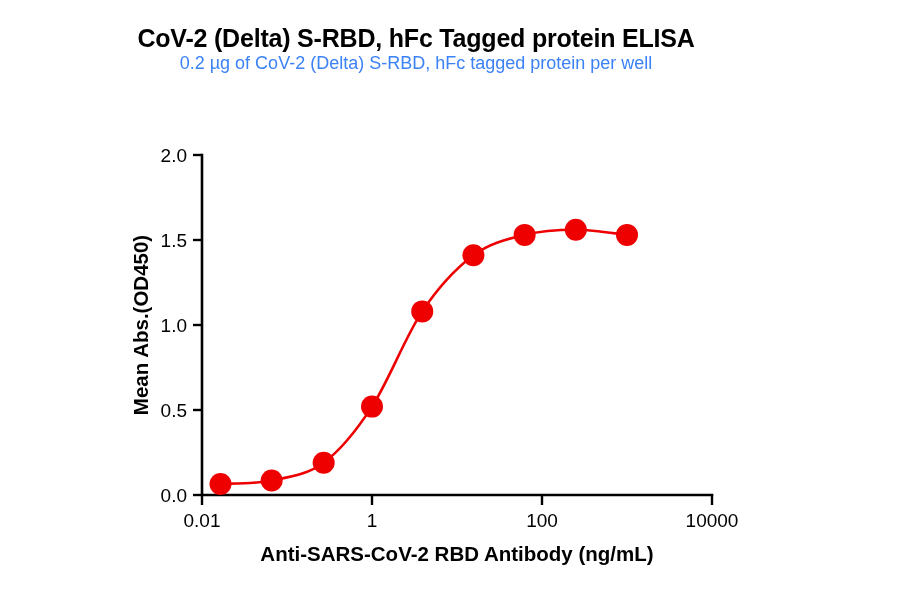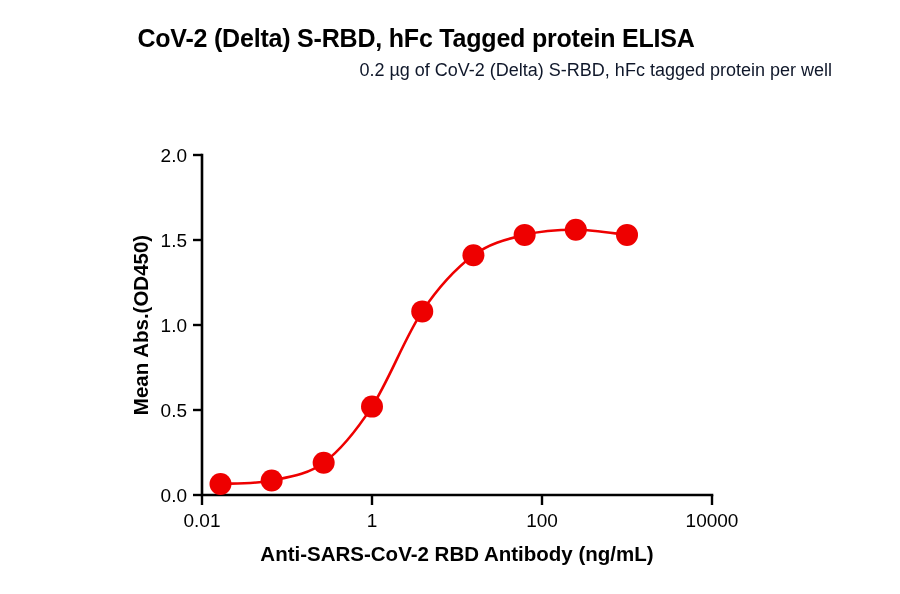--- a/index.html
+++ b/index.html
@@ -33,23 +33,21 @@
     font-size: 25px;
     font-weight: bold;
     letter-spacing: -0.2px;
     line-height: 1.15;
     color: #000;
   }
   .chart-subtitle {
     font-size: 18px;
     font-weight: normal;
     line-height: 1.2;
-    margin-top: 7px;
-    color: #0f172a;
-    text-align: right;
+    color: #3b82f6;
   }
   .plot-area {
     position: absolute;
     left: 0;
     top: 0;
     width: 900px;
     height: 594px;
   }
   svg.plot {
     position: absolute;

